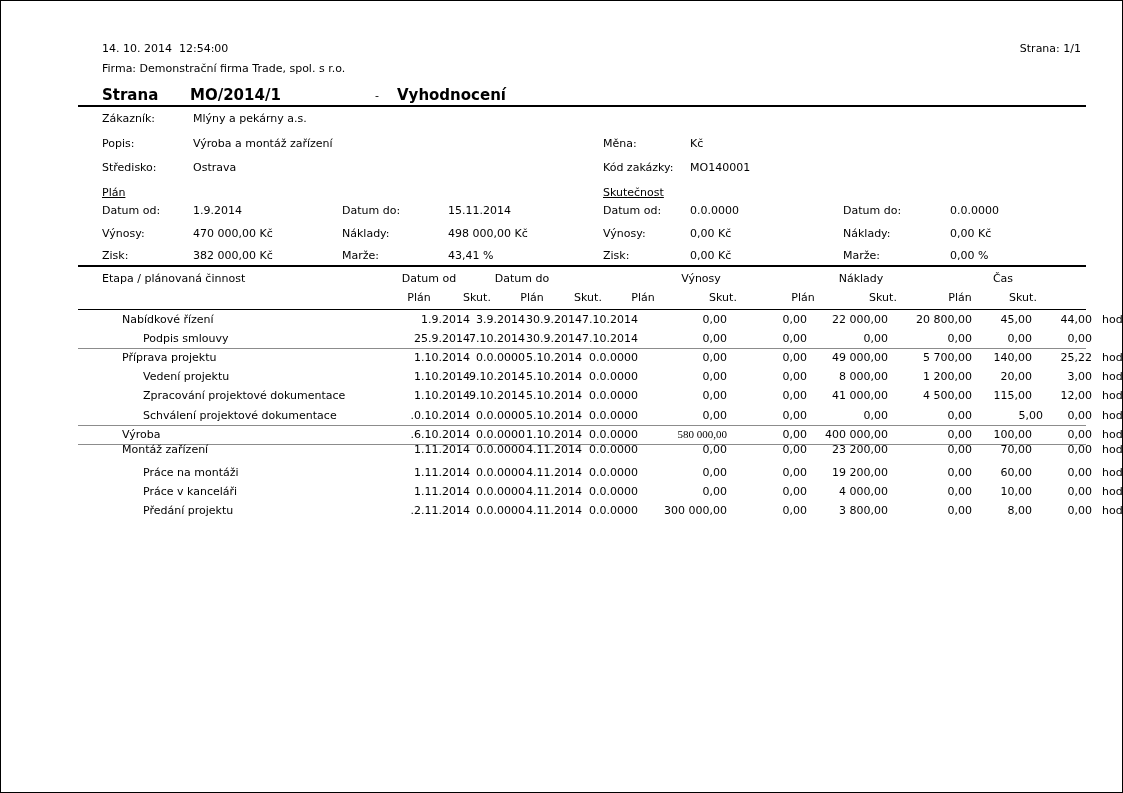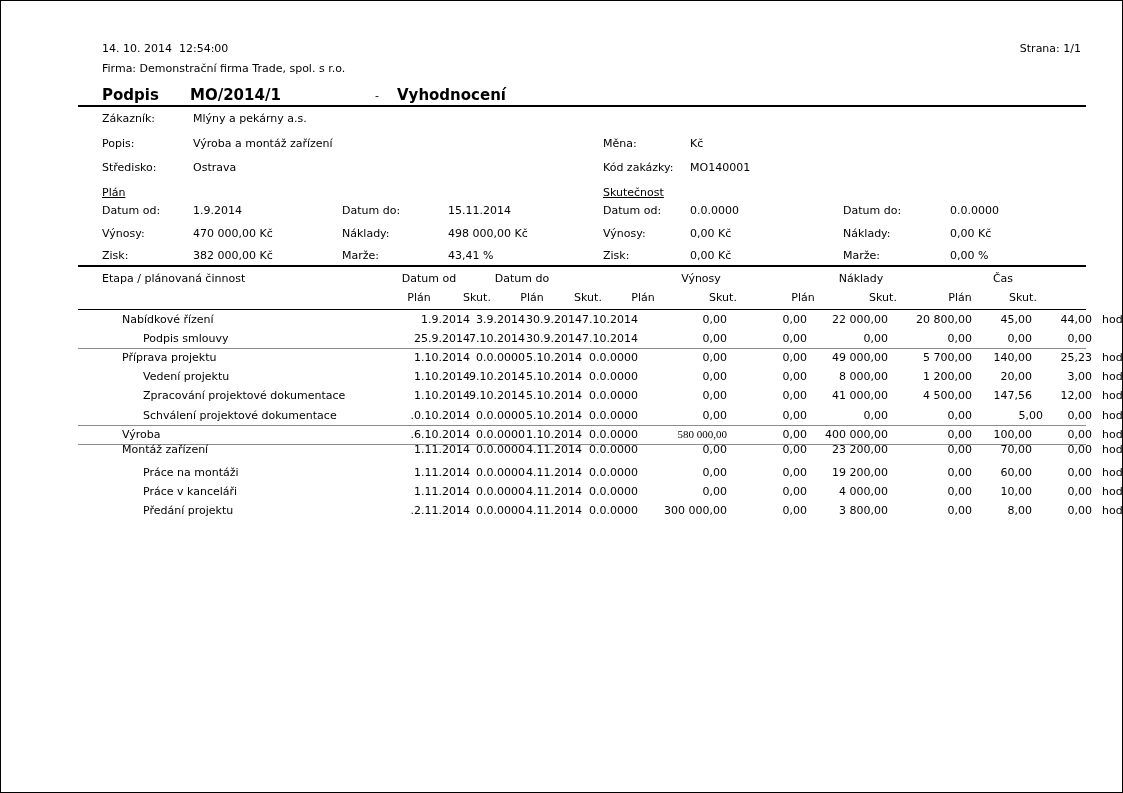--- a/index.html
+++ b/index.html
@@ -26,21 +26,21 @@
 </head>
 <body>
 
 <div class="page">
 
   <span class="abs" style="left:77px;top:41px">14. 10. 2014  12:54:00</span>
   <span class="abs" style="right:41px;top:41px">Strana: 1/1</span>
   <span class="abs" style="left:77px;top:61px">Firma: Demonstrační firma Trade, spol. s r.o.</span>
 
   <div>
-    <span class="abs title-txt" style="left:77px;top:85px">Podpis</span>
+    <span class="abs title-txt" style="left:77px;top:85px">Strana</span>
     <span class="abs title-txt" style="left:165px;top:85px">MO/2014/1</span>
     <span class="abs" style="left:350px;top:88px">-</span>
     <span class="abs title-txt" style="left:372px;top:85px">Vyhodnocení</span>
   </div>
   <div class="rule" style="top:104px;height:2px"></div>
 
   <span class="abs" style="left:77px;top:111px">Zákazník:</span>
   <span class="abs" style="left:168px;top:111px">Mlýny a pekárny a.s.</span>
   <span class="abs" style="left:77px;top:136px">Popis:</span>
   <span class="abs" style="left:168px;top:136px">Výroba a montáž zařízení</span>
@@ -136,21 +136,21 @@
         <span class="tcell" style="left: 77px;">Příprava projektu</span>
         <span class="tcell" style="right: 696px;">1.10.2014</span>
         <span class="tcell" style="right: 641px;">0.0.0000</span>
         <span class="tcell" style="right: 584px;">5.10.2014</span>
         <span class="tcell" style="right: 528px;">0.0.0000</span>
         <span class="tcell" style="right: 439px;">0,00</span>
         <span class="tcell" style="right: 359px;">0,00</span>
         <span class="tcell" style="right: 278px;">49 000,00</span>
         <span class="tcell" style="right: 194px;">5 700,00</span>
         <span class="tcell" style="right: 134px;">140,00</span>
-        <span class="tcell" style="right: 74px;">25,23</span>
+        <span class="tcell" style="right: 74px;">25,22</span>
         <span class="tcell" style="left: 1057px;">hod</span>
       </div>
       <div class="trow" style="top: 369.3px;">
         <span class="tcell" style="left: 98px;">Vedení projektu</span>
         <span class="tcell" style="right: 696px;">1.10.2014</span>
         <span class="tcell" style="right: 641px;">9.10.2014</span>
         <span class="tcell" style="right: 584px;">5.10.2014</span>
         <span class="tcell" style="right: 528px;">0.0.0000</span>
         <span class="tcell" style="right: 439px;">0,00</span>
         <span class="tcell" style="right: 359px;">0,00</span>
@@ -163,21 +163,21 @@
       <div class="trow" style="top: 388.4px;">
         <span class="tcell" style="left: 98px;">Zpracování projektové dokumentace</span>
         <span class="tcell" style="right: 696px;">1.10.2014</span>
         <span class="tcell" style="right: 641px;">9.10.2014</span>
         <span class="tcell" style="right: 584px;">5.10.2014</span>
         <span class="tcell" style="right: 528px;">0.0.0000</span>
         <span class="tcell" style="right: 439px;">0,00</span>
         <span class="tcell" style="right: 359px;">0,00</span>
         <span class="tcell" style="right: 278px;">41 000,00</span>
         <span class="tcell" style="right: 194px;">4 500,00</span>
-        <span class="tcell" style="right: 134px;">147,56</span>
+        <span class="tcell" style="right: 134px;">115,00</span>
         <span class="tcell" style="right: 74px;">12,00</span>
         <span class="tcell" style="left: 1057px;">hod</span>
       </div>
       <div class="trow" style="top: 407.5px;">
         <span class="tcell" style="left: 98px;">Schválení projektové dokumentace</span>
         <span class="tcell" style="right: 696px;">.0.10.2014</span>
         <span class="tcell" style="right: 641px;">0.0.0000</span>
         <span class="tcell" style="right: 584px;">5.10.2014</span>
         <span class="tcell" style="right: 528px;">0.0.0000</span>
         <span class="tcell" style="right: 439px;">0,00</span>

